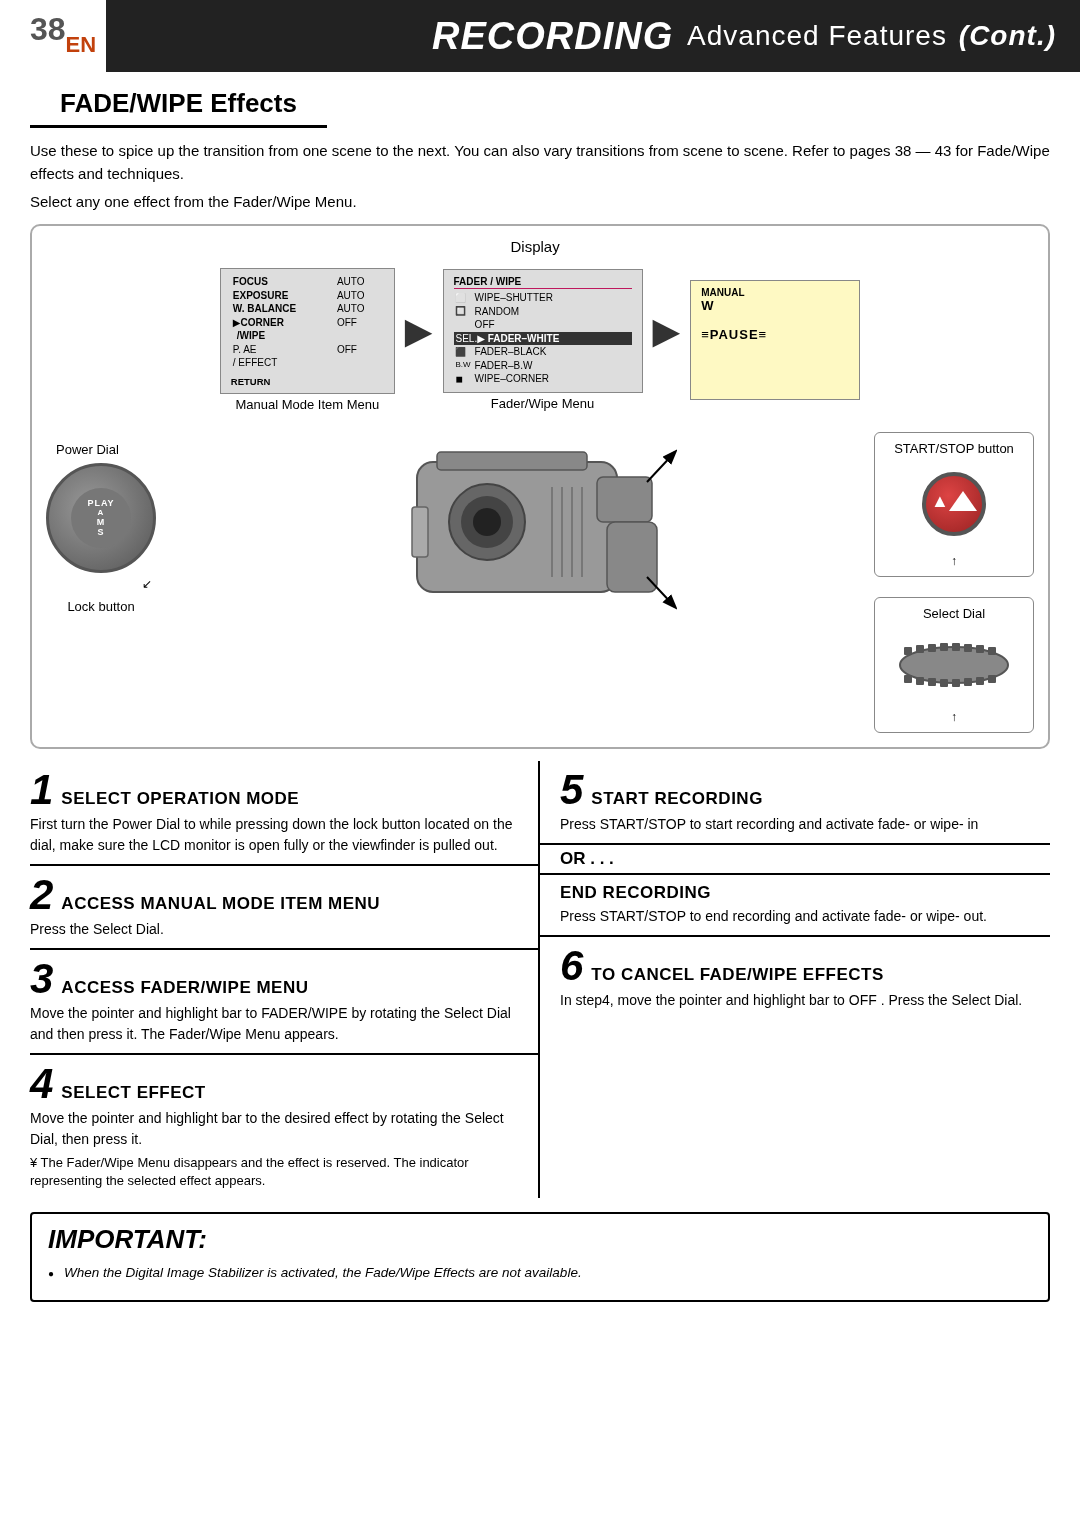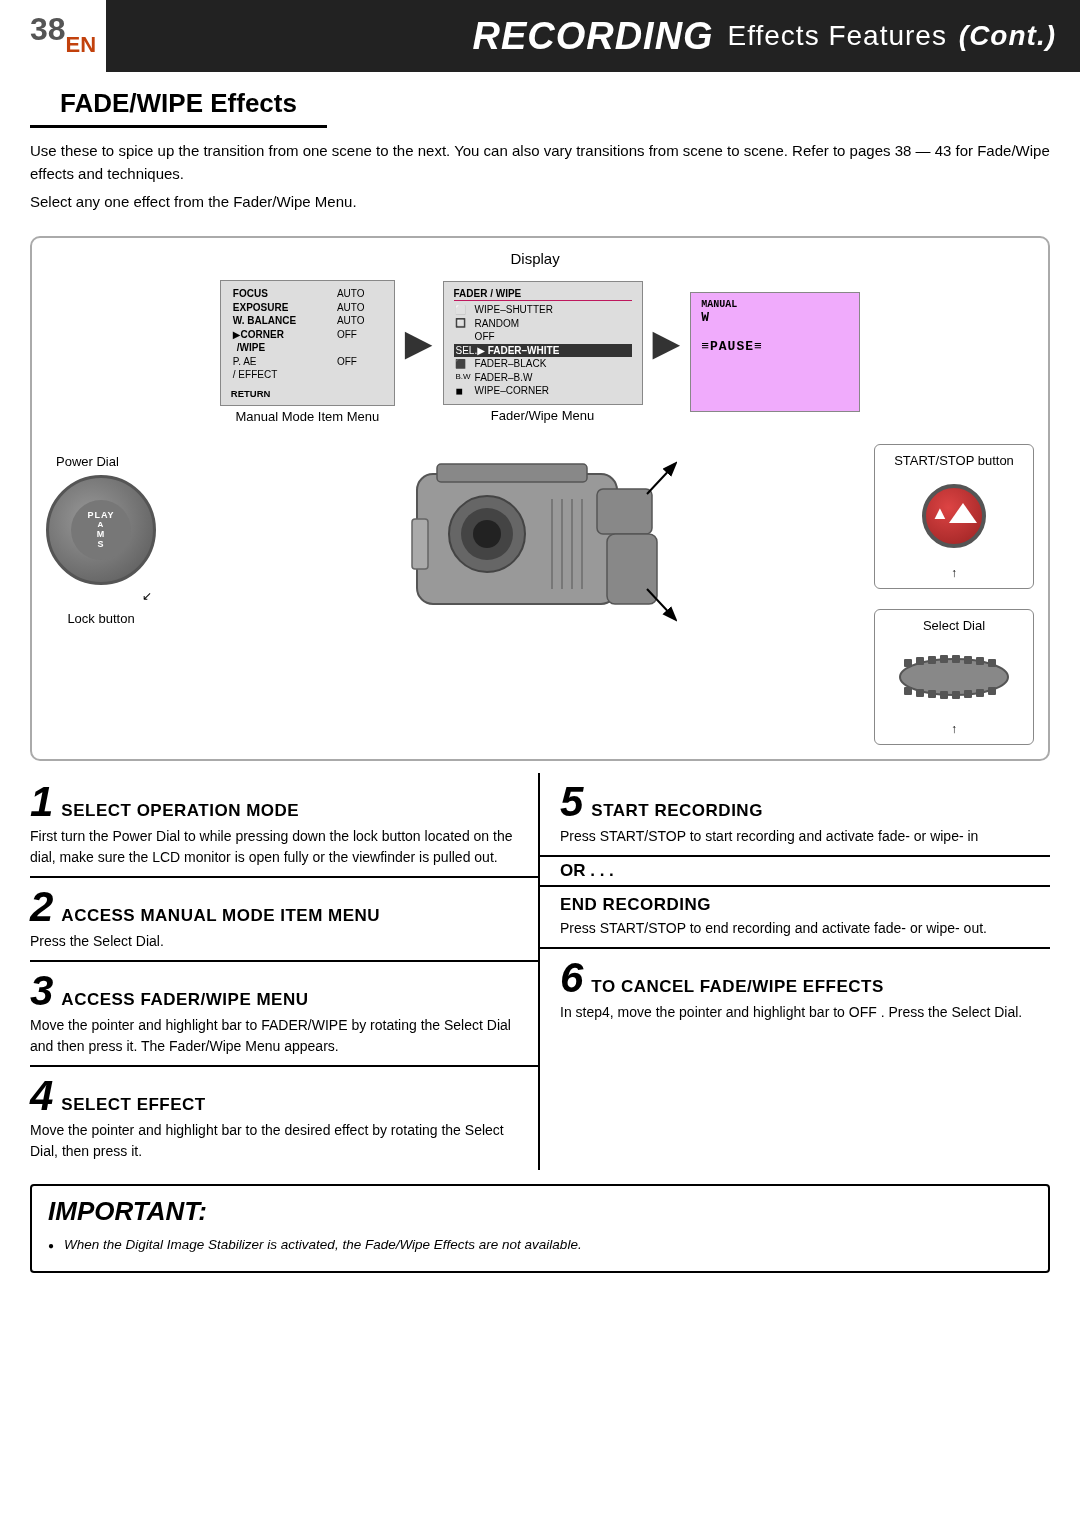--- a/index.html
+++ b/index.html
@@ -82,21 +82,21 @@
     }
     .select-text {
       font-size: 15px;
       padding: 4px 30px 6px 30px;
     }
 
     
     .diagram-box {
       border: 2px solid #aaa;
       border-radius: 10px;
-      margin: 20px 30px 12px 30px;
+      margin: 8px 30px 12px 30px;
       padding: 14px;
       position: relative;
     }
 
     .display-label {
       position: absolute;
       top: 12px;
       left: 50%;
       transform: translateX(-60%);
       font-size: 15px;
@@ -151,28 +151,27 @@
 
     .menu-caption {
       font-size: 13px;
       text-align: center;
       margin-top: 3px;
     }
 
     
     .manual-screen {
       border: 1.5px solid #888;
-      background: #f0abfc;
+      background: #fef9c3;
       padding: 6px 10px;
       min-width: 160px;
       min-height: 110px;
       display: flex;
       flex-direction: column;
       align-items: flex-start;
-      font-family: Liberation Mono, monospace;
     }
     .manual-screen .manual-label {
       font-size: 10px;
       font-weight: bold;
     }
     .manual-screen .manual-w {
       font-size: 11px;
       margin-bottom: 4px;
     }
     .manual-screen .pause-line {
@@ -380,21 +379,21 @@
     }
   </style>
 </head>
 <body>
 
 <div class="header">
   <div class="page-number">
     <span>38</span><span style="font-size:22px;vertical-align:middle;color:#c2410c;font-weight:bold;">EN</span>
   </div>
   <div class="header-title">
-    <span class="recording">RECORDING</span>&nbsp;<span class="advanced">Effects Features</span>&nbsp;<span class="cont">(Cont.)</span>
+    <span class="recording">RECORDING</span>&nbsp;<span class="advanced">Advanced Features</span>&nbsp;<span class="cont">(Cont.)</span>
   </div>
 </div>
 
 <div class="section-title-wrap">
   <div class="section-title">FADE/WIPE Effects</div>
 </div>
 
 <div class="intro-text">Use these to spice up the transition from one scene to the next. You can also vary transitions from scene to scene. Refer to pages 38 — 43 for Fade/Wipe effects and techniques.</div>
 <div class="select-text">Select any one effect from the Fader/Wipe Menu.</div>
 
@@ -609,20 +608,21 @@
       </div>
       <div class="step-body">Move the pointer and highlight bar to  FADER/WIPE  by rotating the Select Dial and then press it. The Fader/Wipe Menu appears.</div>
     </div>
 
     <div class="step-item no-border">
       <div class="step-header">
         <span class="step-number">4</span>
         <span class="step-title">SELECT EFFECT</span>
       </div>
       <div class="step-body">Move the pointer and highlight bar to the desired effect by rotating the Select Dial, then press it.</div>
+      <div class="step-note">¥ The Fader/Wipe Menu disappears and the effect is reserved. The indicator representing the selected effect appears.</div>
     </div>
   </div>
 
   <div>
 
     <div class="step-item right">
       <div class="step-header">
         <span class="step-number">5</span>
         <span class="step-title">START RECORDING</span>
       </div>

